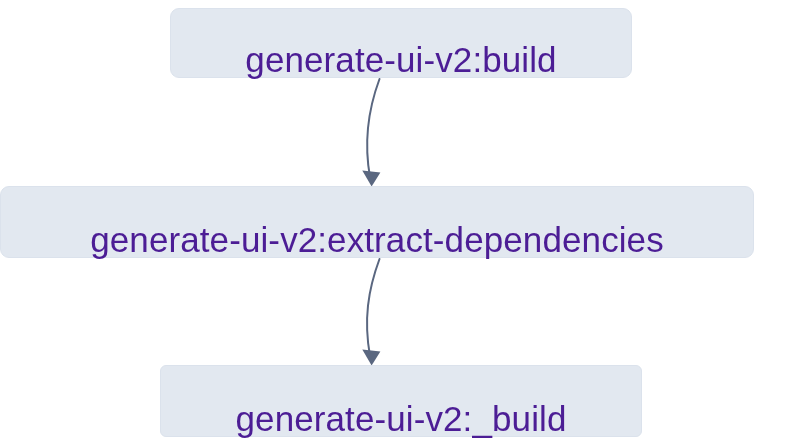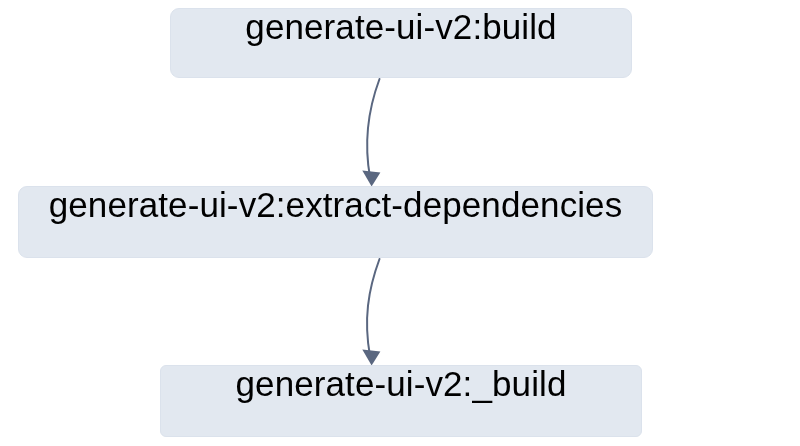--- a/index.html
+++ b/index.html
@@ -33,45 +33,45 @@
     pointer-events: none;
   }
 
   .node {
     position: absolute;
     box-sizing: border-box;
     background: #e2e8f0;
     border: 1px solid #dbe2ec;
     border-radius: 9px;
     display: flex;
-    align-items: flex-start;
+    align-items: flex-end;
     justify-content: center;
-    color: #000000;
+    color: #4c1d95;
     font-weight: 400;
     letter-spacing: 0.1px;
     white-space: nowrap;
   }
 
   .node-label {
     display: block;
     line-height: 1;
   }
 
   
   .node-build {
     left: 170px;
     top: 8px;
     width: 462px;
     height: 70px;
     font-size: 35px;
   }
   .node-extract {
-    left: 18px;
+    left: 0;
     top: 186px;
-    width: 635px;
+    width: 754px;
     height: 72px;
     font-size: 35px;
   }
   .node-underscore-build {
     left: 160px;
     top: 365px;
     width: 482px;
     height: 72px;
     font-size: 35px;
     border-radius: 6px;

